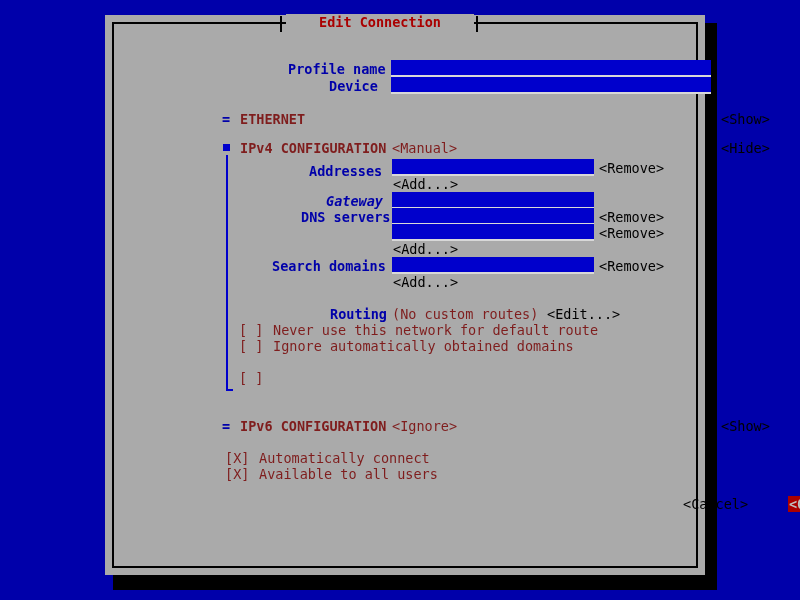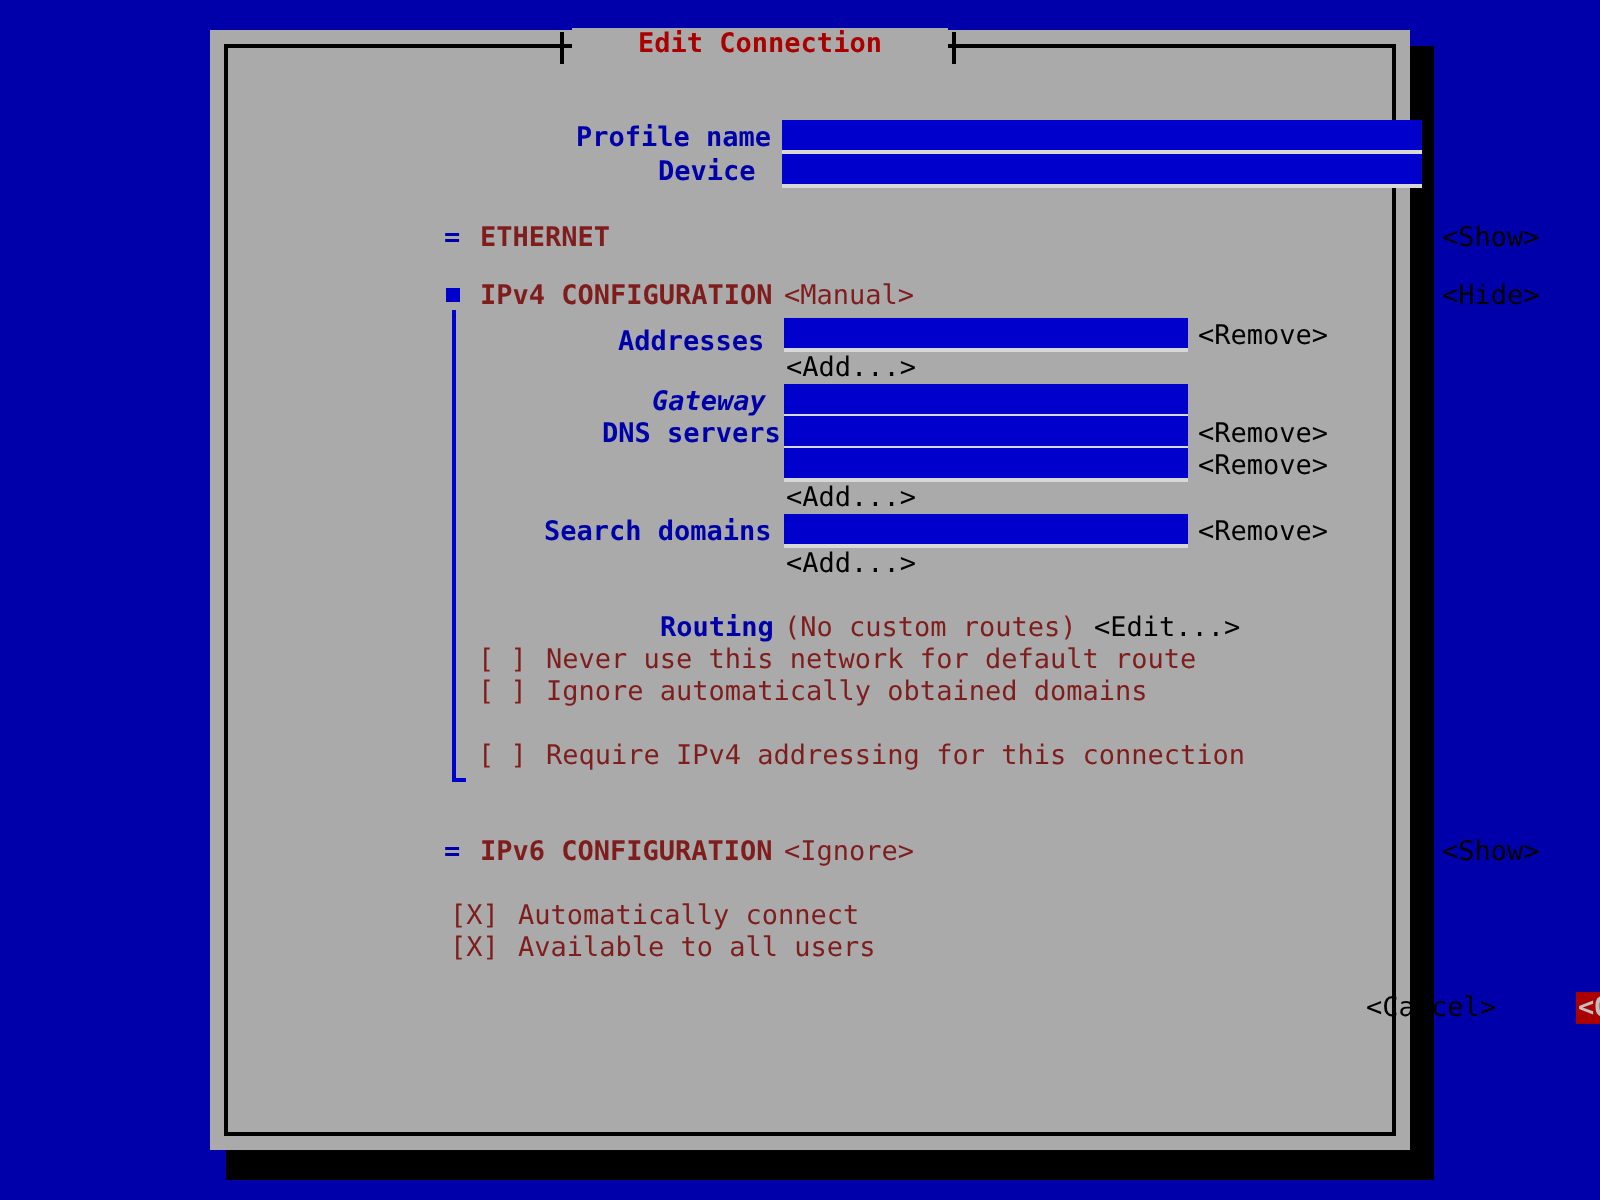--- a/index.html
+++ b/index.html
@@ -226,21 +226,20 @@
       <div class="row plain" style="left:287px; top:291px;">(No custom routes)</div>
       <div class="btn" style="left:442px; top:291px;">&lt;Edit...&gt;</div>
 
       <div class="row plain" style="left:134px; top:307px;">[ ]</div>
       <div class="row plain" style="left:168px; top:307px;">Never use this network for default route</div>
 
       <div class="row plain" style="left:134px; top:323px;">[ ]</div>
       <div class="row plain" style="left:168px; top:323px;">Ignore automatically obtained domains</div>
 
       <div class="row plain" style="left:134px; top:355px;">[ ]</div>
-      <div class="row plain" style="left:168px; top:355px;">Require IPv4 addressing for this connection</div>
 
       <div class="sect-marker-line" style="left:117px; top:403px;">=</div>
       <div class="row hdr" style="left:135px; top:403px;">IPv6 CONFIGURATION</div>
       <div class="row plain" style="left:287px; top:403px;">&lt;Ignore&gt;</div>
       <div class="btn" style="left:616px; top:403px;">&lt;Show&gt;</div>
 
       <div class="row plain" style="left:120px; top:435px;">[X]</div>
       <div class="row plain" style="left:154px; top:435px;">Automatically connect</div>
 
       <div class="row plain" style="left:120px; top:451px;">[X]</div>

